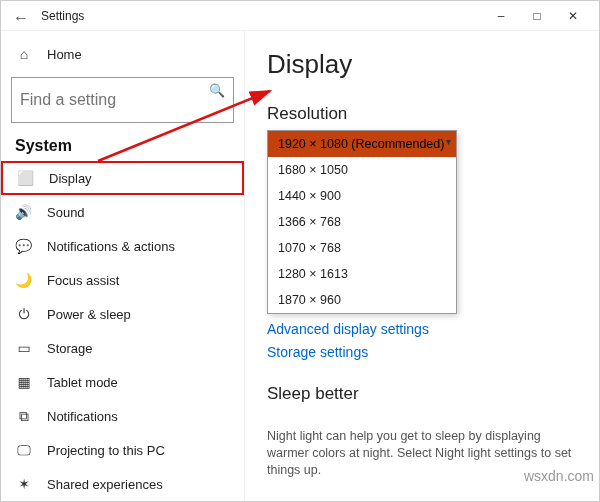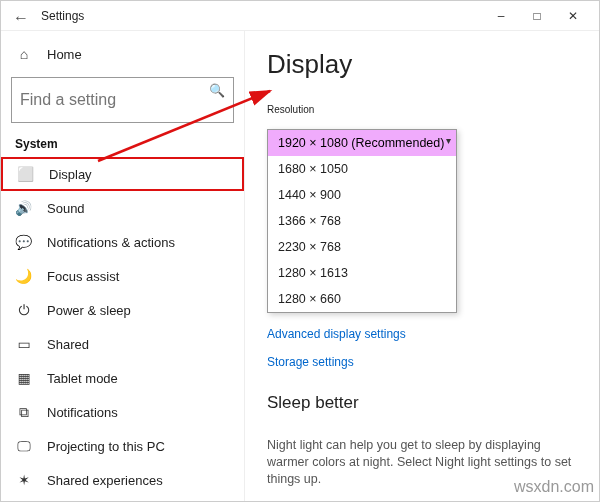--- a/index.html
+++ b/index.html
@@ -10,34 +10,34 @@
 .titlebar .title { margin-left: 8px; font-size: 12px; }
 .titlebar .spacer { flex: 1; }
 .winbtn { width: 36px; height: 28px; display: flex; align-items: center; justify-content: center; font-size: 12px; color: #333; }
 .body { flex: 1; display: flex; min-height: 0; }
 .sidebar { width: 244px; border-right: 1px solid #eee; display: flex; flex-direction: column; padding-top: 6px; }
 .home-item, .side-item { display: flex; align-items: center; gap: 14px; height: 34px; padding: 0 14px; color: #222; }
 .side-item .icon, .home-item .icon { width: 18px; text-align: center; font-size: 14px; color: #333; }
 .search-wrap { margin: 6px 10px 10px 10px; position: relative; }
 .search-wrap input { width: 100%; height: 46px; padding: 4px 28px 4px 8px; border: 1px solid #999; font-size: 16px; background: #fff; }
 .search-wrap .sicon { position: absolute; right: 8px; top: 6px; color: #666; font-size: 13px; }
-.group-label { padding: 4px 14px 6px 14px; font-weight: 600; font-size: 12px; color: #111; }
+.group-label { padding: 4px 14px 6px 14px; font-weight: 600; font-size: 16px; color: #111; }
 .display-item { border: 2px solid #d11; }
 .content { flex: 1; padding: 18px 20px 10px 22px; position: relative; overflow: hidden; }
 .h1 { font-size: 26px; font-weight: 400; margin-bottom: 24px; }
-.label { font-size: 10px; color: #222; margin-bottom: 14px; }
+.label { font-size: 17px; color: #222; margin-bottom: 6px; }
 .dropdown { position: relative; width: 190px; }
 .dropdown-list { border: 1px solid #999; background: #fff; box-shadow: 2px 2px 6px rgba(0,0,0,.18); }
 .dropdown-list .opt { padding: 6px 10px; font-size: 12.5px; }
-.dropdown-list .opt.selected { background: #f0abfc; color: #000; }
+.dropdown-list .opt.selected { background: #c2410c; color: #000; }
 .caret { position: absolute; right: 6px; top: 6px; font-size: 10px; color: #333; }
-.link { color: #0066cc; font-size: 12px; display: block; margin-top: 14px; }
+.link { color: #0066cc; font-size: 14px; display: block; margin-top: 7px; }
 .section-h { font-size: 17px; font-weight: 400; margin-top: 24px; margin-bottom: 24px; }
 .section-p { font-size: 12.5px; color: #555; line-height: 1.35; }
-.attribution { position: absolute; right: 6px; bottom: 6px; font-size: 16px; color: #999; }
+.attribution { position: absolute; right: 6px; bottom: 18px; font-size: 14px; color: #999; }
 
 .arrow-svg { position: absolute; top: 85px; left: 94px; width: 200px; height: 80px; pointer-events: none; }
 </style>
 </head>
 <body>
 
 <div class="window">
   <div class="titlebar">
     <div class="back">←</div>
     <div class="title">Settings</div>
@@ -74,21 +74,21 @@
       <div class="side-item">
         <span class="icon">🌙</span>
         <span>Focus assist</span>
       </div>
       <div class="side-item">
         <span class="icon">⏻</span>
         <span>Power &amp; sleep</span>
       </div>
       <div class="side-item">
         <span class="icon">▭</span>
-        <span>Shared</span>
+        <span>Storage</span>
       </div>
       <div class="side-item">
         <span class="icon">▦</span>
         <span>Tablet mode</span>
       </div>
       <div class="side-item">
         <span class="icon">⧉</span>
         <span>Notifications</span>
       </div>
       <div class="side-item">
@@ -104,23 +104,23 @@
     <div class="content">
       <div class="h1">Display</div>
       <div class="label">Resolution</div>
 
       <div class="dropdown">
         <div class="dropdown-list">
           <div class="opt selected">1920 × 1080 (Recommended)</div>
           <div class="opt">1680 × 1050</div>
           <div class="opt">1440 × 900</div>
           <div class="opt">1366 × 768</div>
-          <div class="opt">2230 × 768</div>
+          <div class="opt">1070 × 768</div>
           <div class="opt">1280 × 1613</div>
-          <div class="opt">1280 × 660</div>
+          <div class="opt">1870 × 960</div>
         </div>
         <span class="caret">▾</span>
       </div>
 
       <a class="link">Advanced display settings</a>
       <a class="link">Storage settings</a>
 
       <div class="section-h">Sleep better</div>
       <div class="section-p">Night light can help you get to sleep by displaying warmer colors at night. Select Night light settings to set things up.</div>
 

